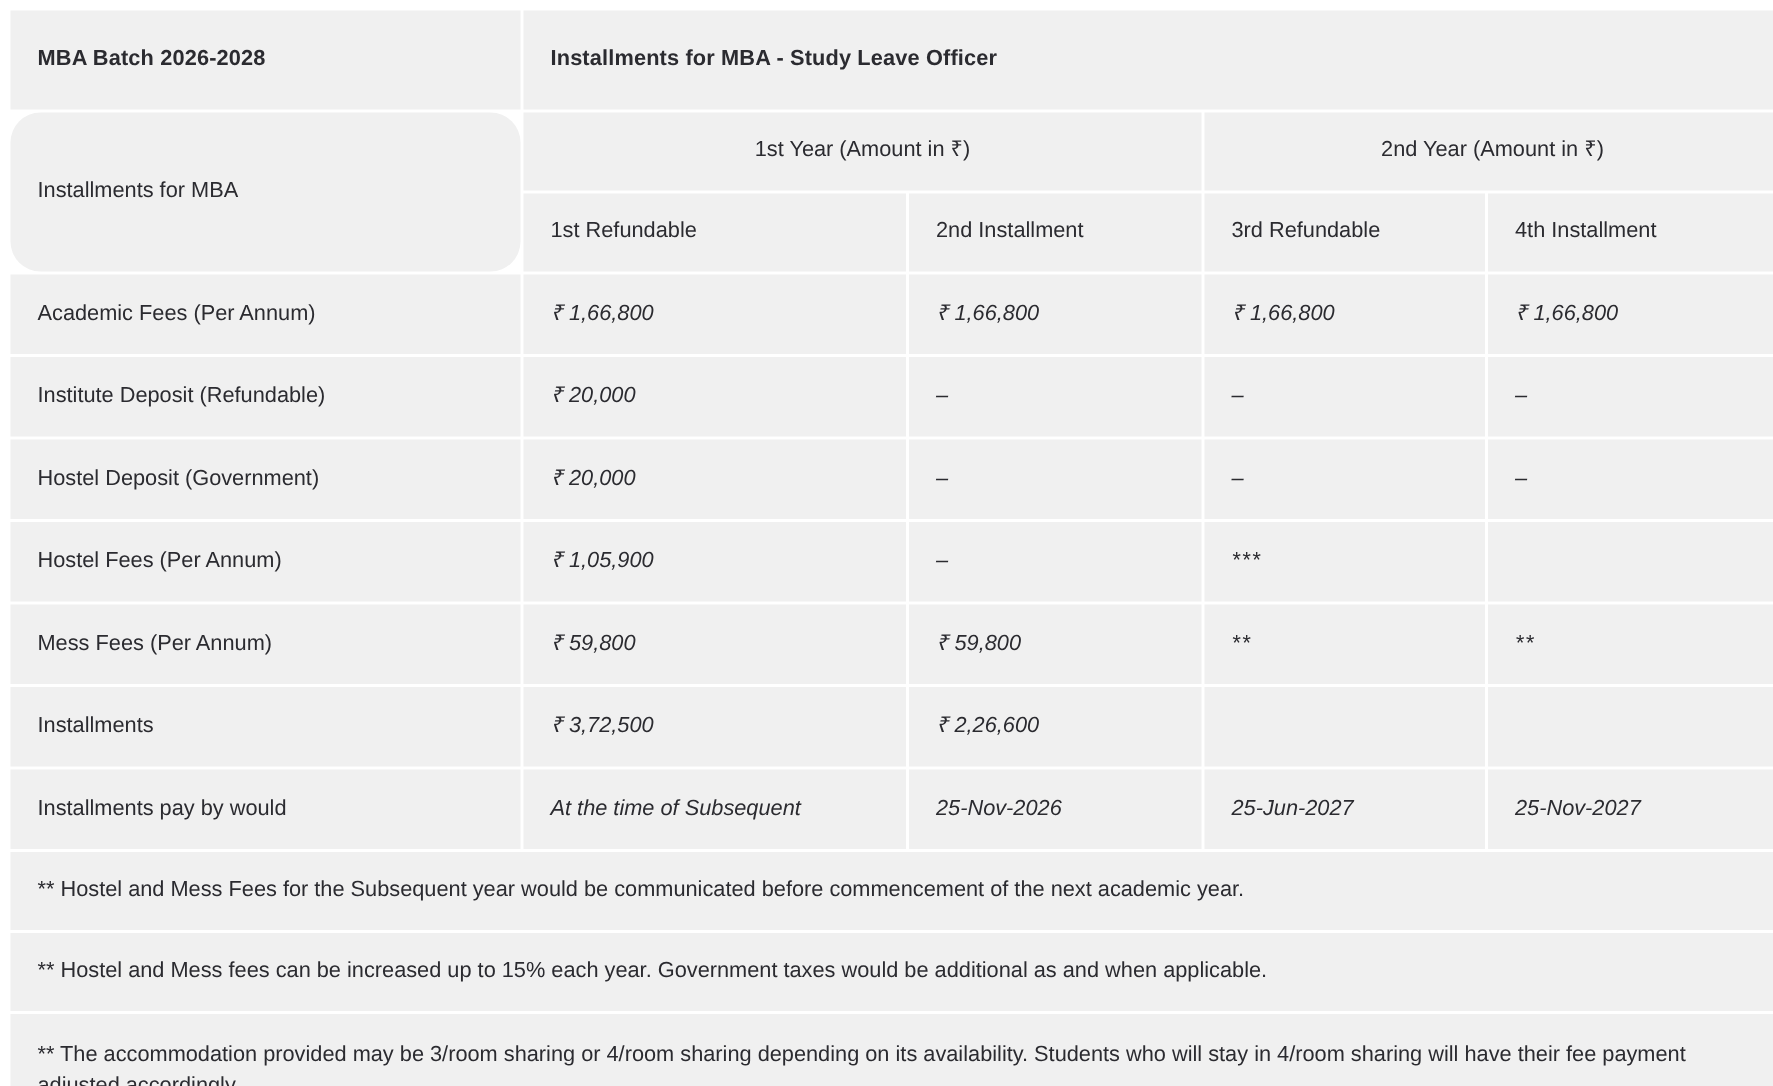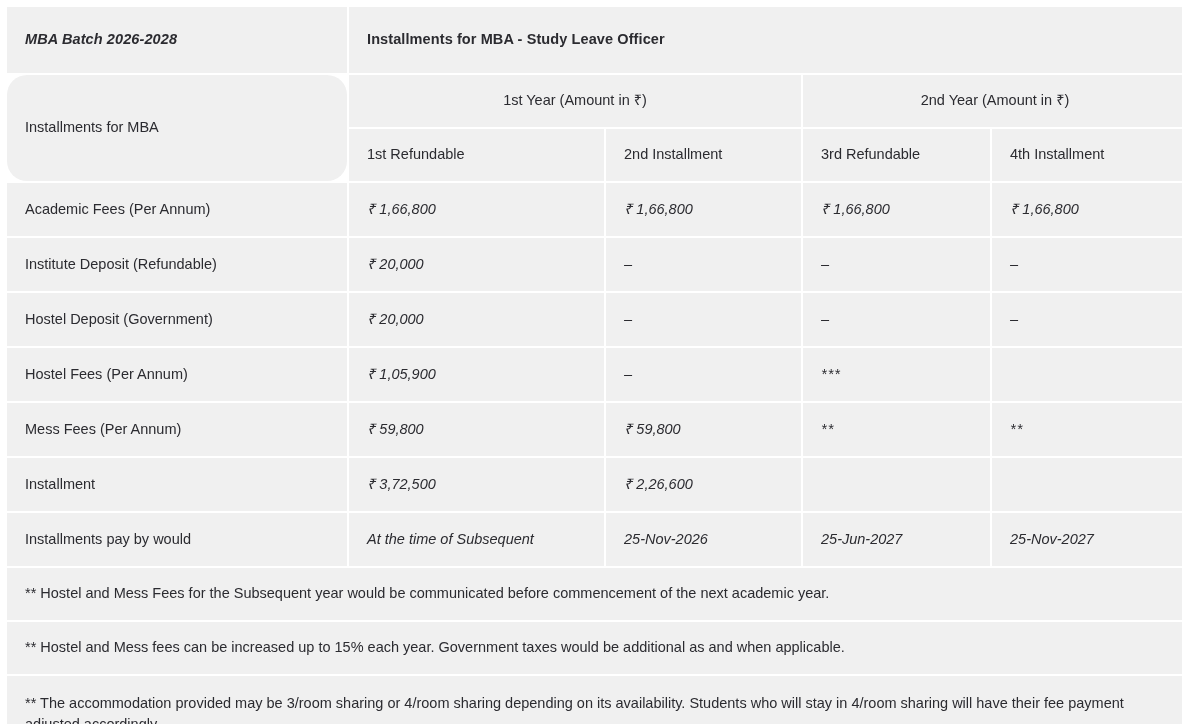--- a/index.html
+++ b/index.html
@@ -41,21 +41,20 @@
   col.c-i2     { width: 195px; }
   col.c-i3     { width: 187px; }
   col.c-i4     { width: 195px; }
 
   td.title-cell {
     height: 66px;
     font-size: 21px;
     font-weight: bold;
     color: #14325c;
     letter-spacing: 0.1px;
-    font-style: italic;
   }
   td.subtitle-cell {
     height: 66px;
     font-size: 17.5px;
     font-weight: bold;
     color: #14325c;
     letter-spacing: 0.1px;
   }
   td.year-cell {
     height: 52px;
@@ -161,21 +160,21 @@
 
       <tr>
         <td class="row-label">Mess Fees (Per Annum)</td>
         <td class="data-cell">₹ 59,800</td>
         <td class="data-cell">₹ 59,800</td>
         <td class="data-cell stars">**</td>
         <td class="data-cell stars">**</td>
       </tr>
 
       <tr>
-        <td class="row-label">Installment</td>
+        <td class="row-label">Installments</td>
         <td class="data-cell">₹ 3,72,500</td>
         <td class="data-cell">₹ 2,26,600</td>
         <td class="data-cell"></td>
         <td class="data-cell"></td>
       </tr>
 
       <tr>
         <td class="row-label">Installments pay by would</td>
         <td class="data-cell">At the time of Subsequent</td>
         <td class="data-cell">25-Nov-2026</td>

